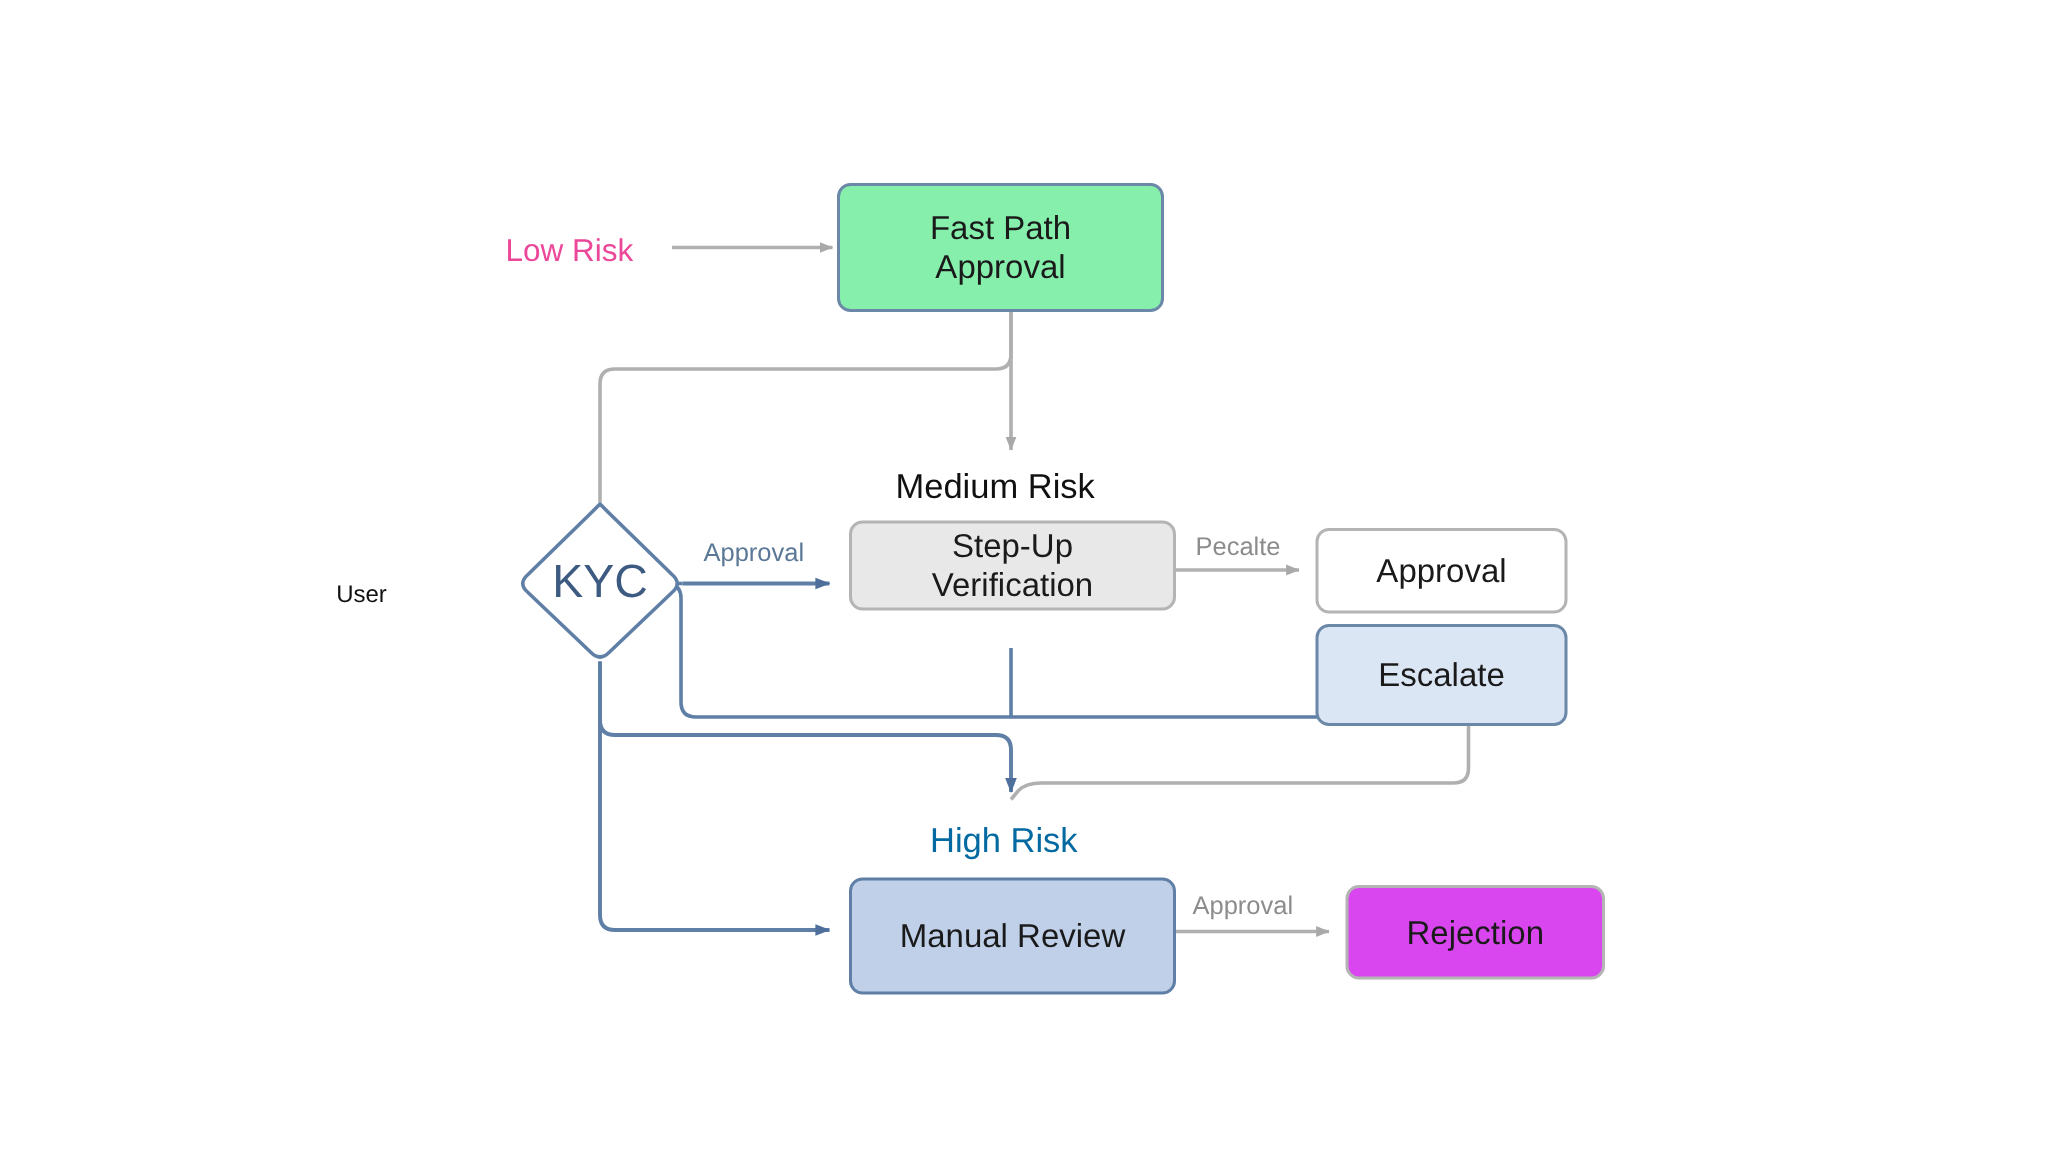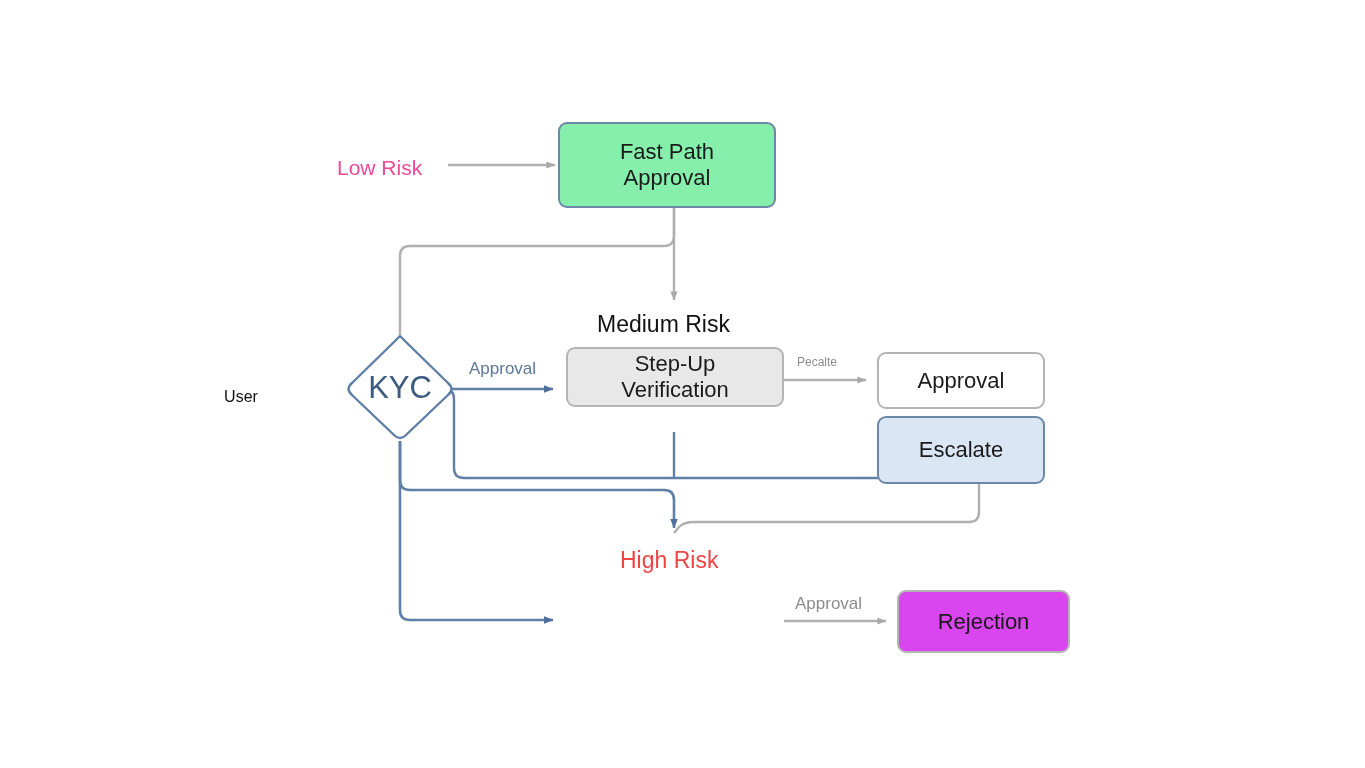--- a/index.html
+++ b/index.html
@@ -108,30 +108,30 @@
     color: #ec4899;
   }
   .txt-medrisk {
     left: 597px; top: 311px;
     font-size: 23px;
     color: #111111;
   }
   .txt-highrisk {
     left: 620px; top: 547px;
     font-size: 23px;
-    color: #ef4444;
+    color: #0369a1;
   }
   .txt-edge-approval-kyc {
     left: 469px; top: 359px;
     font-size: 17px;
     color: #5b7897;
   }
   .txt-edge-pecalte {
     left: 797px; top: 355px;
-    font-size: 12px;
+    font-size: 17px;
     color: #8c8c8c;
   }
   .txt-edge-approval-mr {
     left: 795px; top: 594px;
     font-size: 17px;
     color: #8c8c8c;
   }
 </style>
 </head>
 <body>
@@ -204,16 +204,17 @@
     <div>
       <div>Step-Up</div>
       <div>Verification</div>
     </div>
   </div>
 
   <div class="node node-approval">Approval</div>
 
   <div class="node node-escalate">Escalate</div>
 
+  <div class="node node-manual">Manual Review</div>
 
   <div class="node node-rejection">Rejection</div>
 
 </div>
 
 </body></html>

